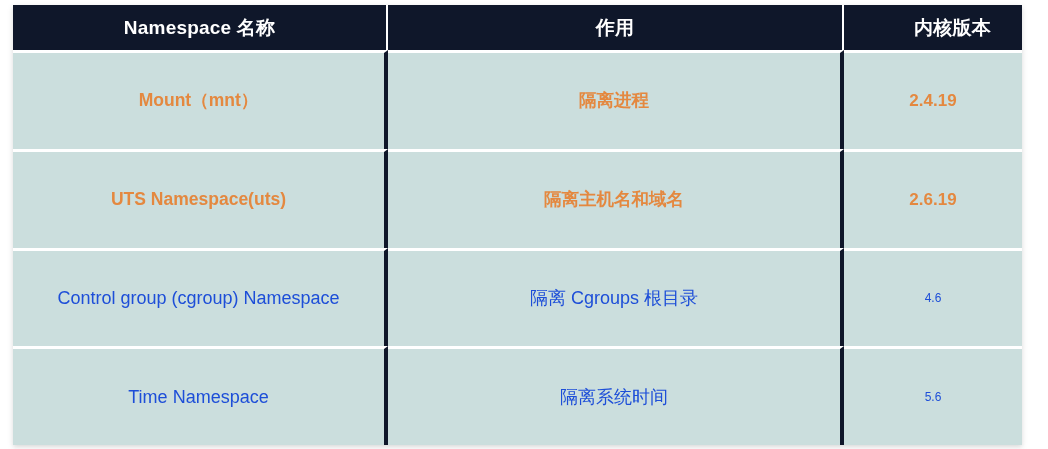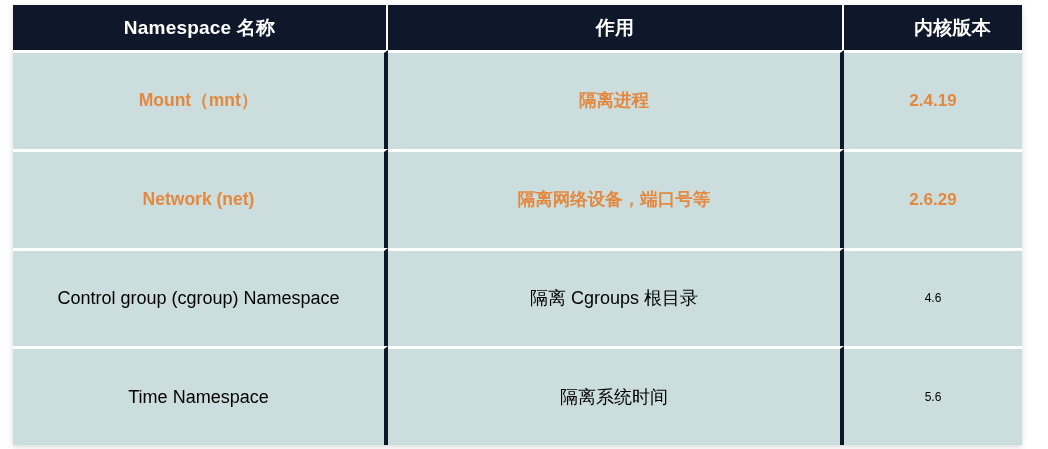--- a/index.html
+++ b/index.html
@@ -55,21 +55,21 @@
     text-align: center;
     vertical-align: middle;
     border-right: 4px solid #0f172a;
     border-top: 3px solid #ffffff;
     font-size: 17.5px;
     line-height: 1.25;
   }
   .ns-table td:last-child { border-right: none; }
 
   tr.accent td   { color: #e4883f; }
-  tr.neutral td  { color: #000000; }
+  tr.neutral td  { color: #1d4ed8; }
 
   tr.accent td.name-cell,
   tr.accent td.purpose-cell,
   tr.accent td.version-cell { font-weight: bold; }
 
   tr.neutral td { font-weight: normal; font-size: 18px; }
 
   .ns-table td.version-cell { font-size: 17px; margin-left: 48px; }
   tr.neutral td.version-cell { font-size: 12px; }
 </style>
@@ -90,23 +90,23 @@
         <th>内核版本</th>
       </tr>
     </thead>
     <tbody>
       <tr class="accent">
         <td class="name-cell">Mount（mnt）</td>
         <td class="purpose-cell">隔离进程</td>
         <td class="version-cell">2.4.19</td>
       </tr>
       <tr class="accent">
-        <td class="name-cell">Network (net)</td>
-        <td class="purpose-cell">隔离网络设备，端口号等</td>
-        <td class="version-cell">2.6.29</td>
+        <td class="name-cell">UTS Namespace(uts)</td>
+        <td class="purpose-cell">隔离主机名和域名</td>
+        <td class="version-cell">2.6.19</td>
       </tr>
       <tr class="neutral">
         <td class="name-cell">Control group (cgroup) Namespace</td>
         <td class="purpose-cell">隔离 Cgroups 根目录</td>
         <td class="version-cell">4.6</td>
       </tr>
       <tr class="neutral">
         <td class="name-cell">Time Namespace</td>
         <td class="purpose-cell">隔离系统时间</td>
         <td class="version-cell">5.6</td>

